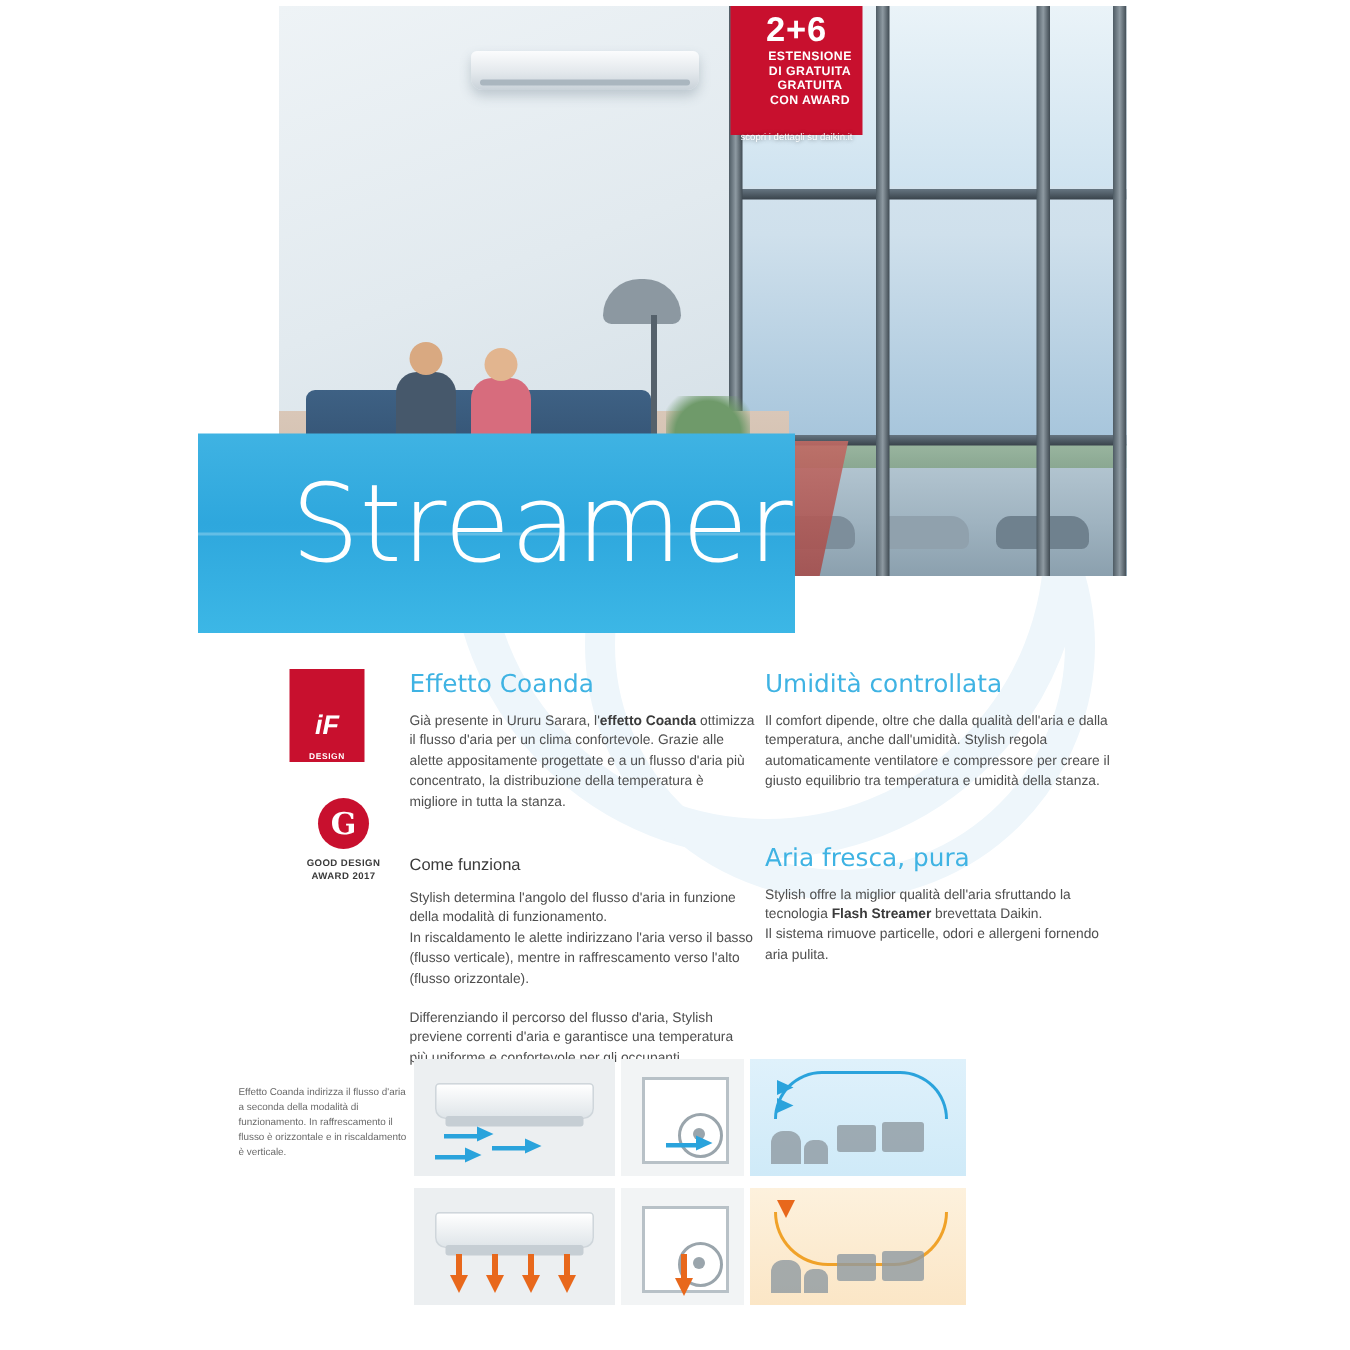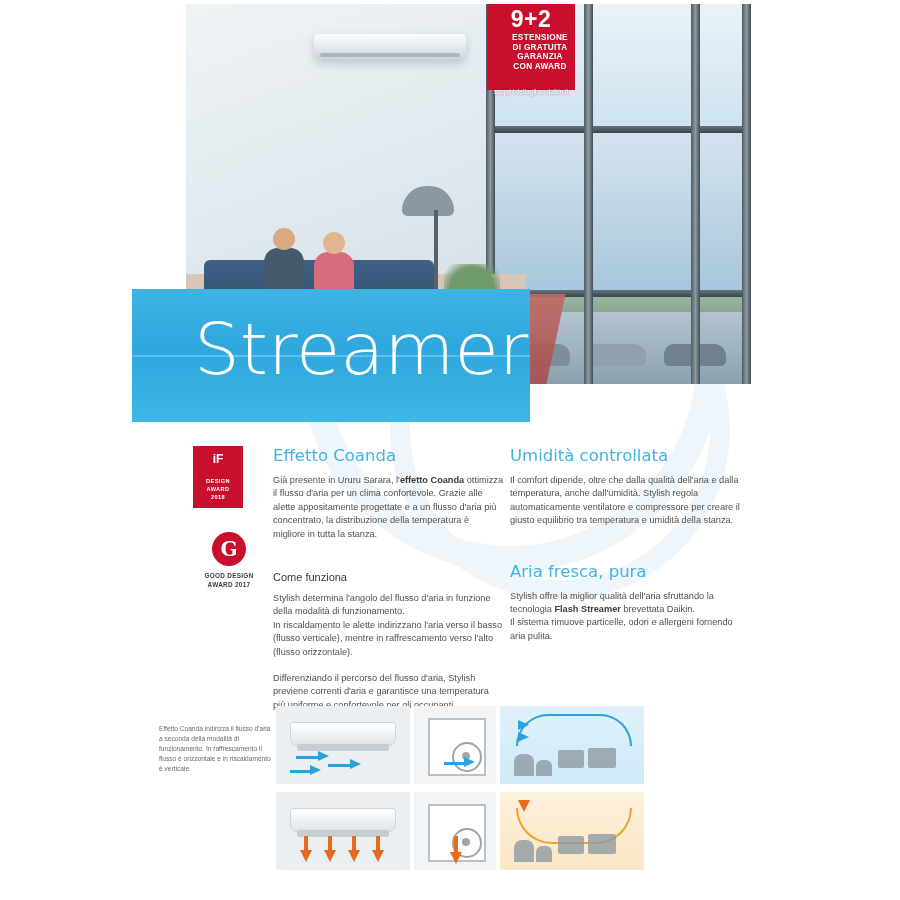--- a/index.html
+++ b/index.html
@@ -210,21 +210,21 @@
     letter-spacing: 0px;
     font-family: "DejaVu Sans", sans-serif;
   }
 
   
   .awards { position:absolute; left:193px; top:446px; width:70px; }
   .award-if {
     width: 50px; height: 62px; background:#c8102e; color:#fff;
     text-align:center; box-sizing:border-box; padding-top:5px;
   }
-  .award-if .mark { font-size: 12px; font-weight: bold; line-height:16px;}
+  .award-if .mark { font-size: 18px; font-weight: bold; font-style: italic; line-height:16px;margin-top:24px;}
   .award-if .txt { font-size:5.6px; font-weight:bold; line-height:8px; margin-top:10px; letter-spacing:.4px;}
   .award-gd { margin-top: 24px; width: 72px; text-align:center; }
   .award-gd .gmark {
     width: 34px; height: 34px; margin: 0 auto; border-radius:50%;
     background:#c8102e; position:relative;
   }
   .award-gd .gmark:after{
     content:"G"; position:absolute; left:0; top:0; width:34px; height:34px;
     line-height:34px; color:#fff; font-size:20px; font-weight:bold;
     font-family:"DejaVu Serif", serif;
@@ -354,25 +354,25 @@
     <div class="plantpot"></div>
     <div class="table"></div>
     <div class="sofa"></div>
     <div class="cushion cu1"></div>
     <div class="cushion cu2"></div>
     <div class="person p1"></div>
     <div class="person p2"></div>
   </div>
 
   <div class="badge">
-    <div class="big">9+2</div>
+    <div class="big">2+6</div>
     <div class="lines">
       <div>ESTENSIONE</div>
       <div>DI GRATUITA</div>
-      <div>GARANZIA</div>
+      <div>GRATUITA</div>
       <div>CON AWARD</div>
     </div>
   </div>
   <div class="badge-sub">scopri i dettagli su daikin.it</div>
 
   <div class="titleband">
     <div class="seam"></div>
     <div class="title">Streamer</div>
   </div>
 

